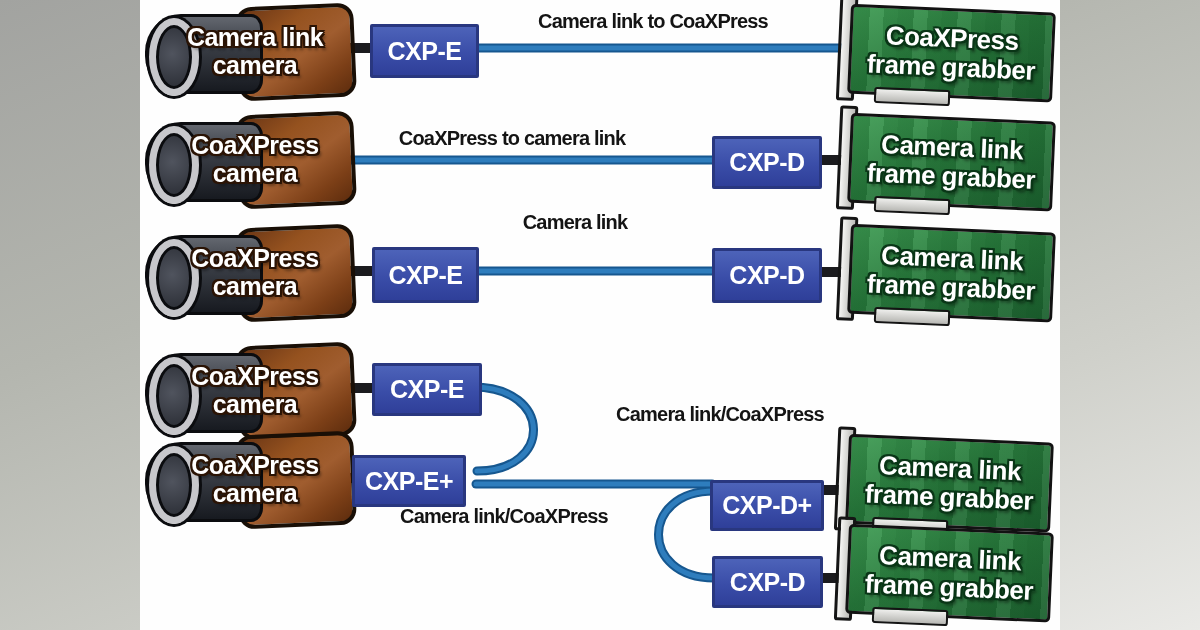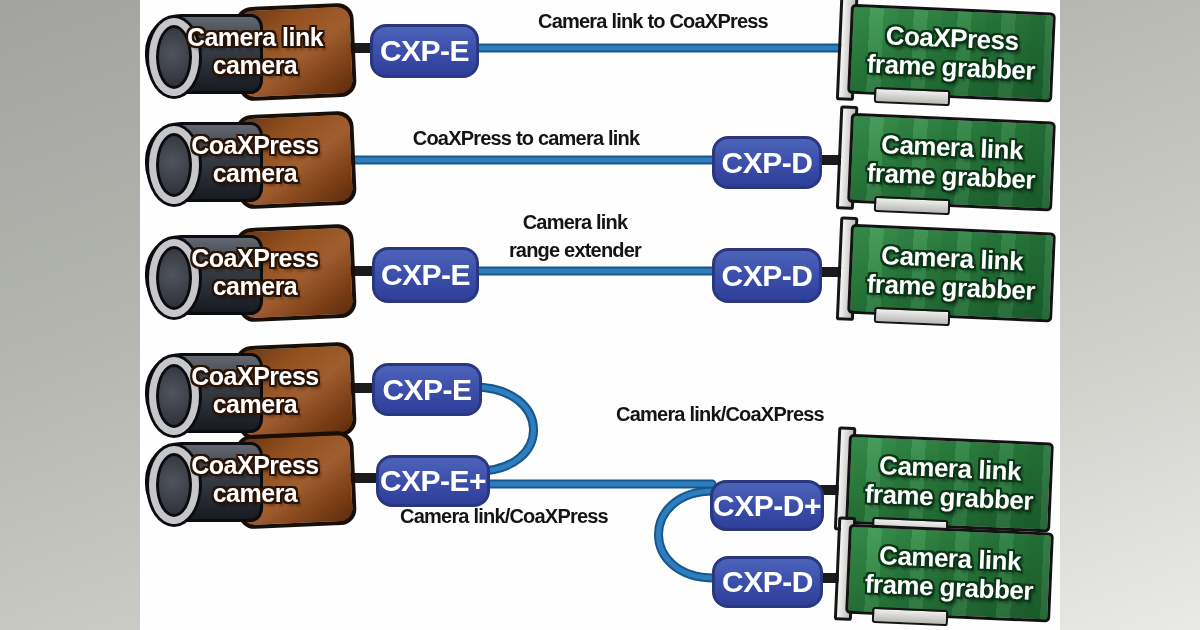--- a/index.html
+++ b/index.html
@@ -35,22 +35,22 @@
     color:#fff; font-size:25px; line-height:28px; text-align:center; letter-spacing:-0.5px;
     text-shadow:-2px -2px 0 #2b1405,-2px 0 0 #2b1405,-2px 2px 0 #2b1405,0 -2px 0 #2b1405,
                  0 2px 0 #2b1405,2px -2px 0 #2b1405,2px 0 0 #2b1405,2px 2px 0 #2b1405,
                  3px 4px 3px rgba(0,0,0,.4);
   }
 
   
   .conv {
     position:absolute; z-index:3; display:flex; align-items:center; justify-content:center;
     background:linear-gradient(180deg,#4d63b9 0%,#3a4da8 55%,#2f3f99 100%);
-    border:3px solid #29377f; border-radius:16px;
-    color:#fff; font-size:30px; letter-spacing:-0.5px;
+    border:3px solid #29377f; border-radius:2px;
+    color:#fff; font-size:25px; letter-spacing:-0.5px;
   }
 
   
   .lbl {
     position:absolute; z-index:3; color:#141414; font-size:20px; line-height:28px;
     text-align:center; letter-spacing:-0.8px;
   }
 
   
   .grabber { position:absolute; width:212px; height:90px; transform:rotate(2.5deg); z-index:3; }
@@ -149,27 +149,27 @@
     <div class="cam-barrel"></div>
     <div class="cam-lens"></div>
     <div class="cam-label"><span>CoaXPress</span><br><span>camera</span></div>
   </div>
 
   <div class="conv" style="left:370px;top:24px;width:103px;height:48px;">CXP-E</div>
   <div class="conv" style="left:712px;top:136px;width:104px;height:47px;">CXP-D</div>
   <div class="conv" style="left:372px;top:247px;width:101px;height:50px;">CXP-E</div>
   <div class="conv" style="left:712px;top:248px;width:104px;height:49px;">CXP-D</div>
   <div class="conv" style="left:372px;top:363px;width:104px;height:47px;">CXP-E</div>
-  <div class="conv" style="left:376px;top:455px;width:108px;height:46px;">CXP-E+</div>
+  <div class="conv" style="left:352px;top:455px;width:108px;height:46px;">CXP-E+</div>
   <div class="conv" style="left:710px;top:480px;width:108px;height:45px;">CXP-D+</div>
   <div class="conv" style="left:712px;top:556px;width:105px;height:46px;">CXP-D</div>
 
   <div class="lbl" style="left:453px;top:7px;width:400px;">Camera link to CoaXPress</div>
-  <div class="lbl" style="left:326px;top:124px;width:400px;">CoaXPress to camera link</div>
-  <div class="lbl" style="left:425px;top:208px;width:300px;"><span>Camera link</span><br><span>range extender</span></div>
+  <div class="lbl" style="left:312px;top:124px;width:400px;">CoaXPress to camera link</div>
+  <div class="lbl" style="left:425px;top:208px;width:300px;"><span>Camera link</span><br></div>
   <div class="lbl" style="left:545px;top:400px;width:350px;"><span>Camera link/CoaXPress</span><br></div>
   <div class="lbl" style="left:329px;top:502px;width:350px;"><span>Camera link/CoaXPress</span><br></div>
 
   <div class="grabber" style="left:842px;top:8px;">
     <div class="gr-bracket"></div>
     <div class="gr-card">
       <div class="gr-text"><span>CoaXPress</span><br><span>frame grabber</span></div>
     </div>
     <div class="gr-notch"></div>
   </div>

